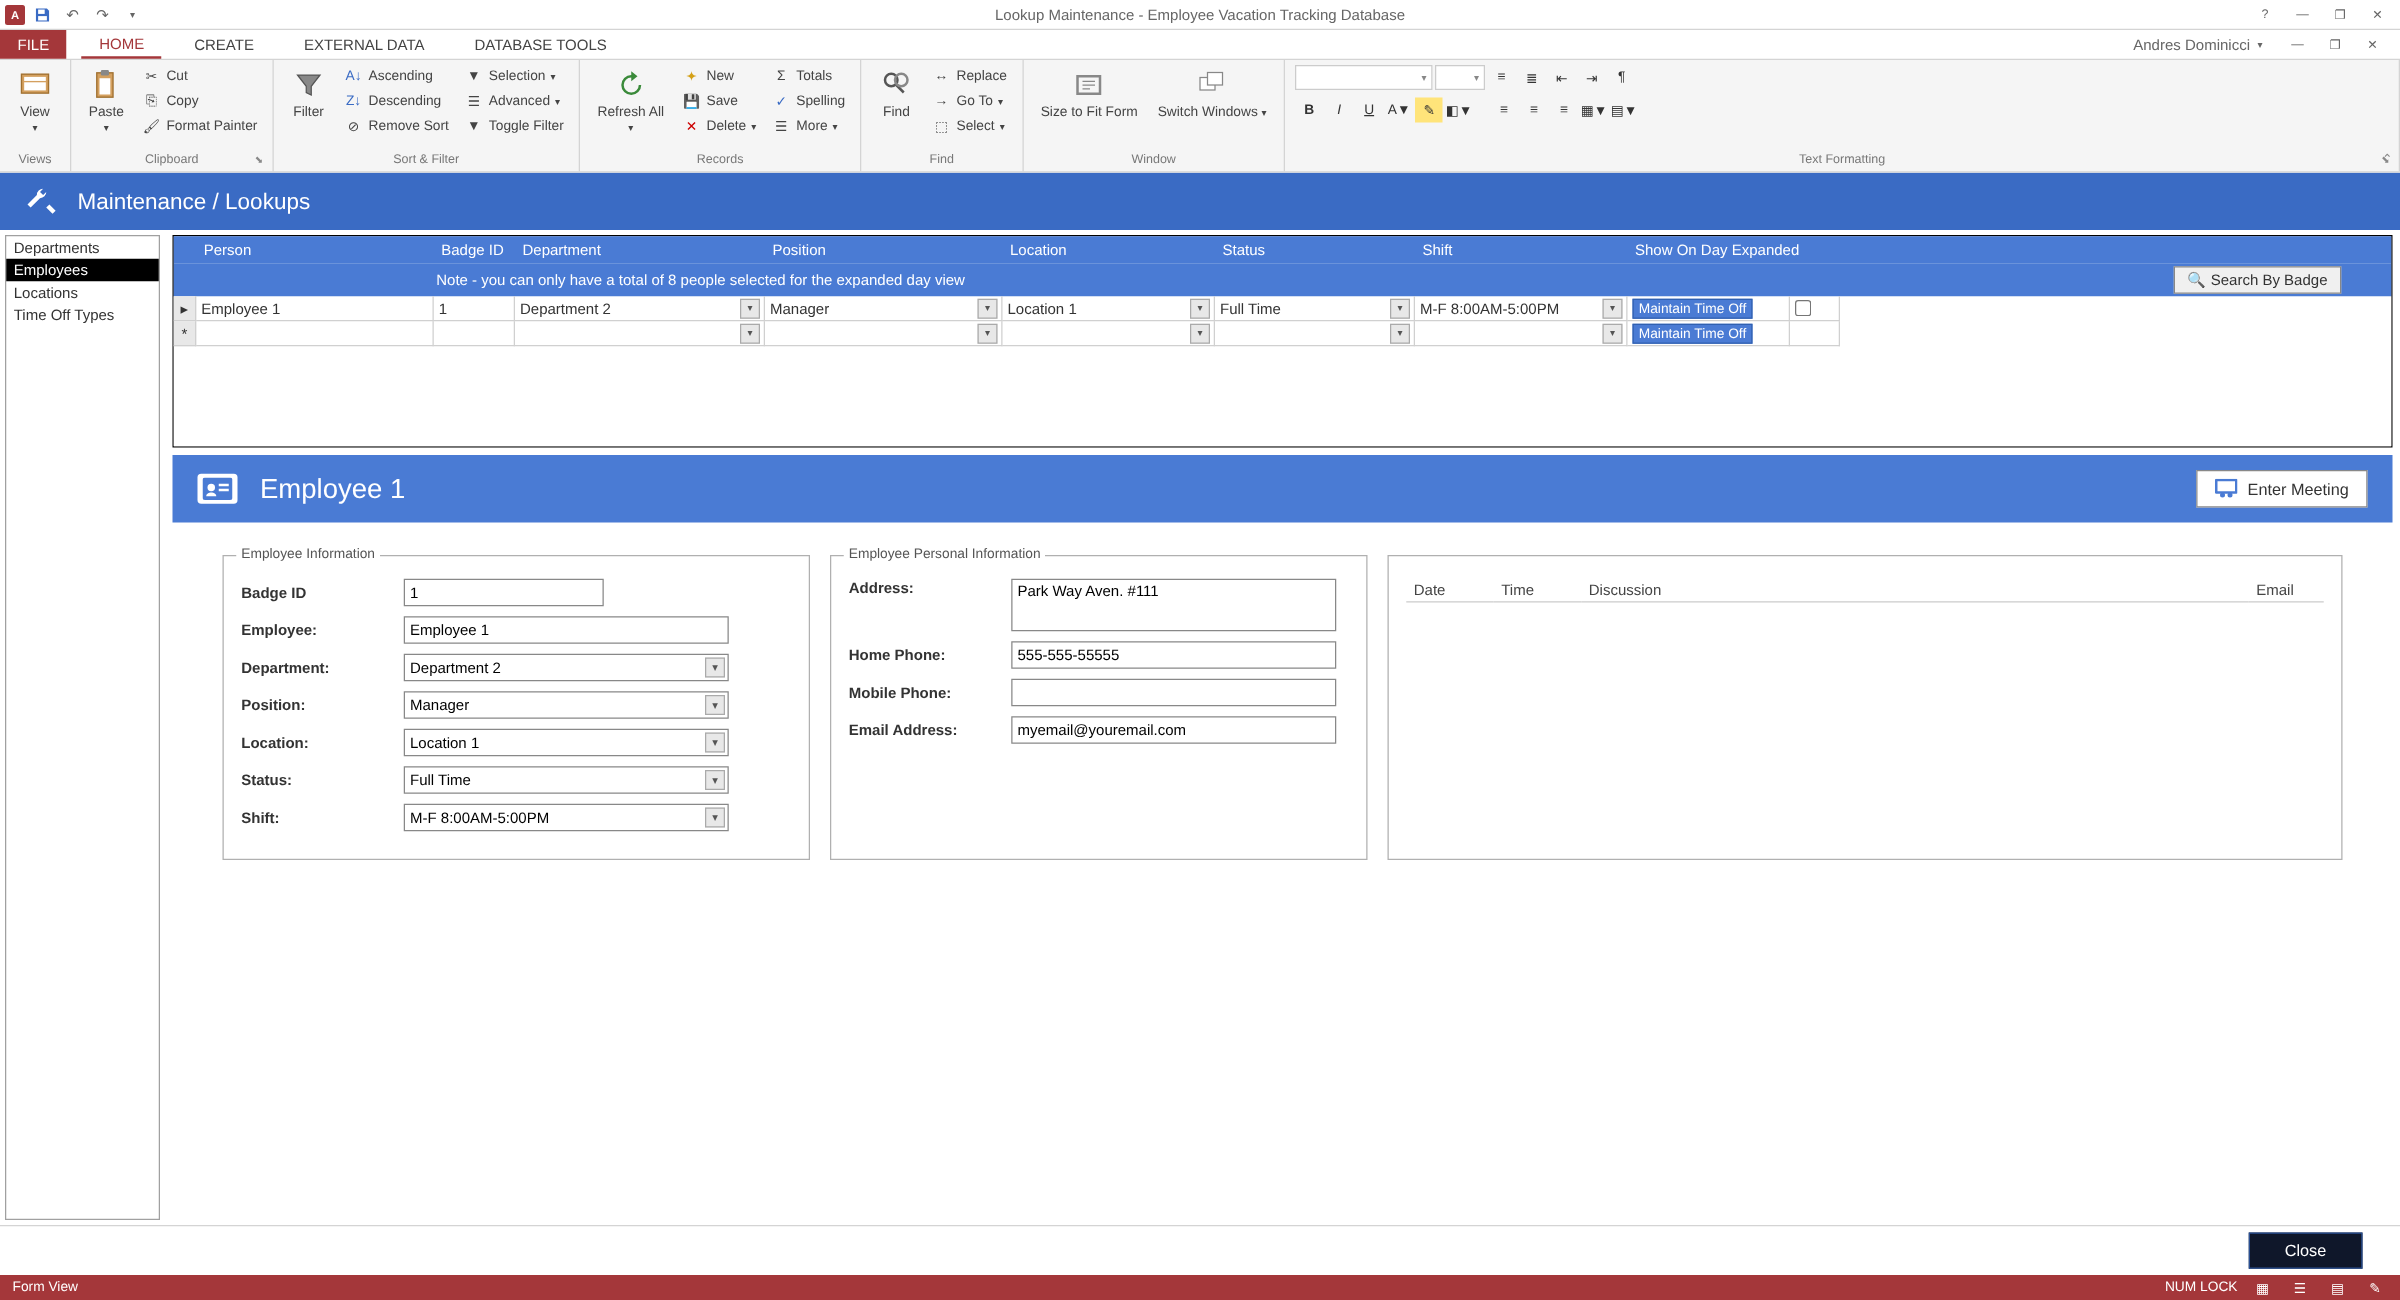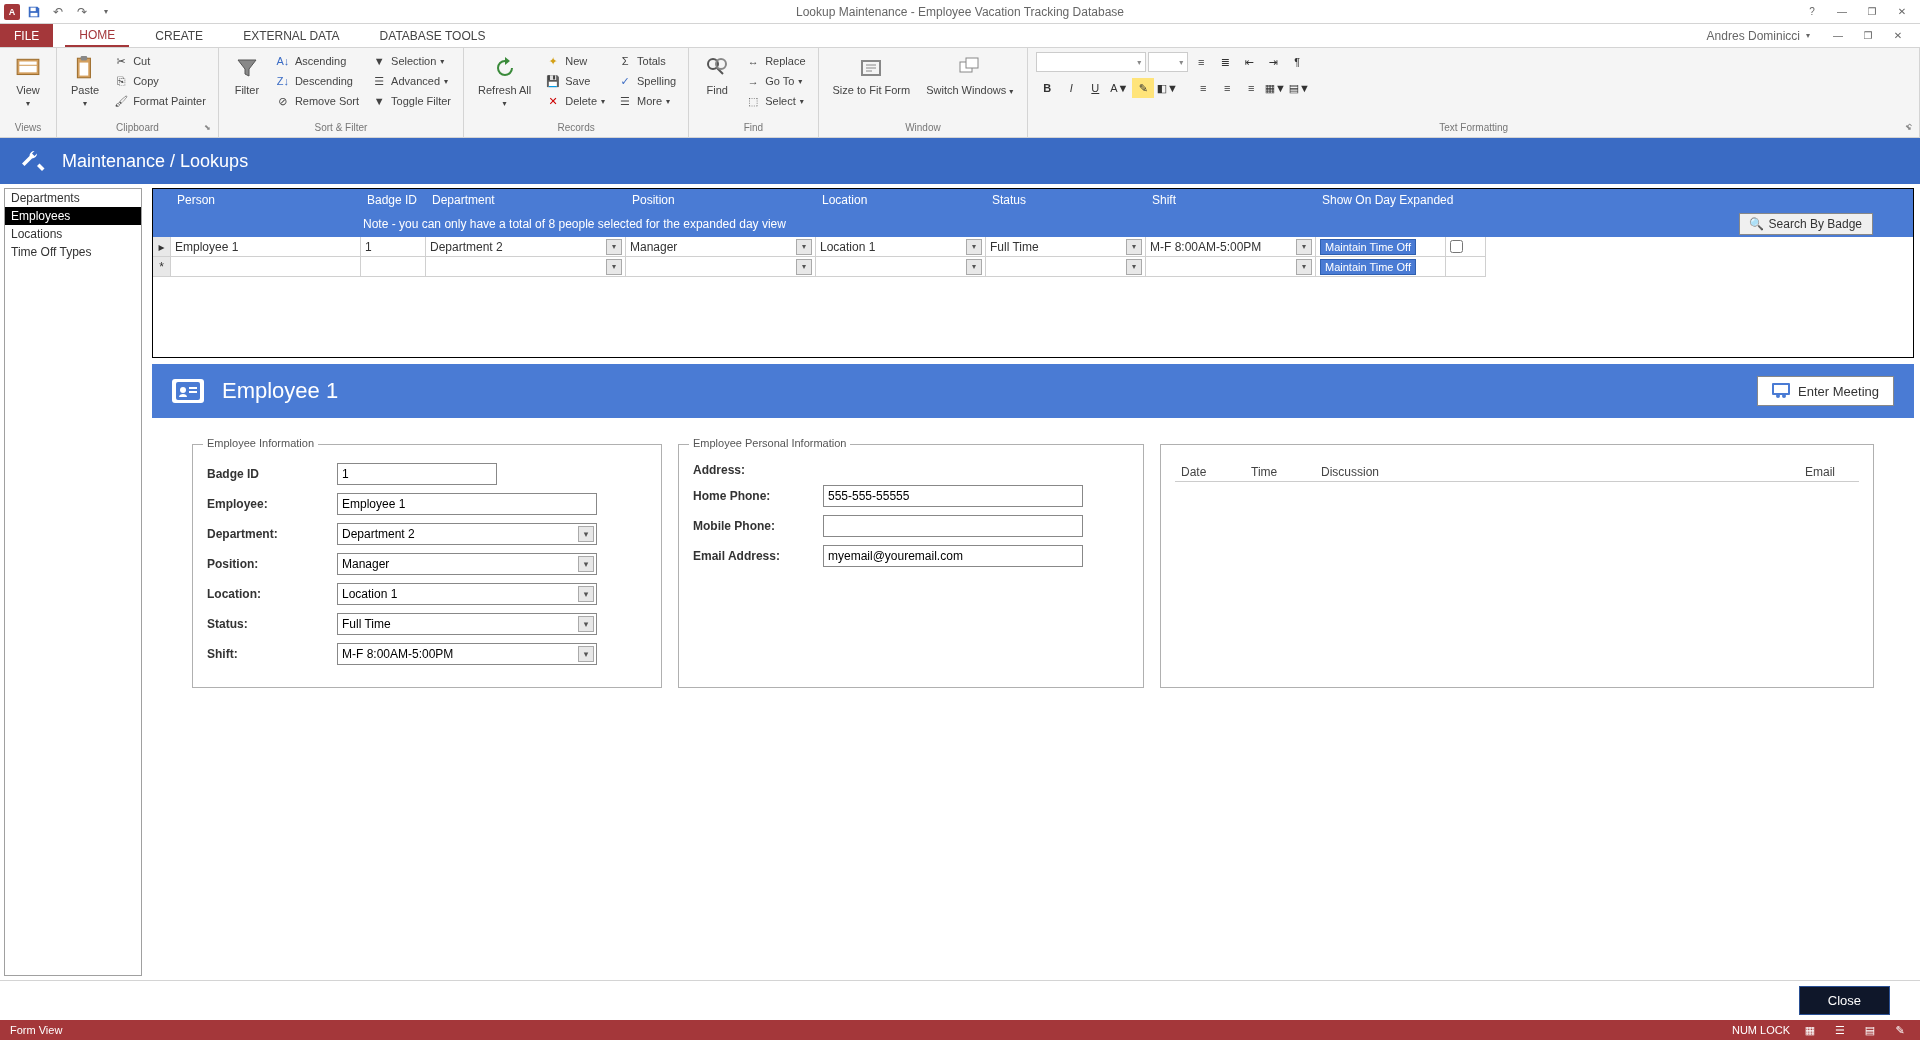--- a/index.html
+++ b/index.html
@@ -41,21 +41,21 @@
 .fmt-btn { width: 22px; height: 20px; display: flex; align-items: center; justify-content: center; cursor: pointer; border: 1px solid transparent; font-size: 11px; }
 .collapse-ribbon { position: absolute; right: 6px; bottom: 4px; cursor: pointer; color: #888; font-size: 10px; }
 
 
 .blue-header { height: 46px; background: #3a6bc4; display: flex; align-items: center; padding: 0 16px; gap: 14px; color: #fff; }
 .blue-header .hicon { width: 32px; height: 32px; display: flex; align-items: center; justify-content: center; }
 .blue-header .htitle { font-size: 18px; font-weight: 300; }
 
 
 .main { display: flex; height: calc(100% - 24px - 24px - 90px - 46px - 20px - 40px); }
-.side-list { width: 138px; border: 1px solid #a0a0a0; margin: 4px 0 4px 4px; background: #fff; }
+.side-list { width: 124px; border: 1px solid #a0a0a0; margin: 4px 0 4px 4px; background: #fff; }
 .side-item { padding: 2px 6px; font-size: 12px; cursor: pointer; }
 .side-item.sel { background: #000; color: #fff; }
 
 .content { flex: 1; padding: 4px 6px 4px 10px; display: flex; flex-direction: column; gap: 6px; overflow: auto; }
 
 
 .grid-wrap { border: 1px solid #000000; background: #fff; display: flex; flex-direction: column; justify-content: flex-end; }
 .grid-head { background: #4a7bd4; color: #fff; display: grid; grid-template-columns: 18px 190px 65px 200px 190px 170px 160px 170px 130px 40px; font-size: 12px; }
 .grid-head div { padding: 4px 6px; }
 .grid-sub { background: #4a7bd4; color: #fff; display: flex; align-items: center; padding: 2px 0; position: relative; }
@@ -77,21 +77,21 @@
 .emp-band { background: #4a7bd4; color: #fff; display: flex; align-items: center; padding: 12px 20px; gap: 18px; }
 .emp-band .eicon { width: 32px; height: 24px; background: #fff; border-radius: 3px; display: flex; align-items: center; justify-content: center; color: #4a7bd4; }
 .emp-band .etitle { font-size: 22px; font-weight: 300; }
 .emp-band .emeeting { margin-left: auto; background: #fff; color: #333; border: 1px solid #888; padding: 6px 14px; cursor: pointer; display: flex; align-items: center; gap: 8px; font-size: 13px; }
 
 
 .detail-row { display: flex; gap: 16px; padding: 20px 40px; background: #fff; }
 .panel { border: 1px solid #b0b0b0; position: relative; padding: 18px 14px 14px 14px; }
 .panel-title { position: absolute; top: -8px; left: 10px; background: #fff; padding: 0 4px; font-size: 11px; color: #555; }
 .p1 { width: 470px; }
-.p2 { width: 466px; }
+.p2 { width: 430px; }
 .p3 { flex: 1; }
 .frow { display: flex; align-items: center; margin-bottom: 8px; }
 .frow label { width: 130px; font-size: 12px; font-weight: bold; color: #333; }
 .frow .finput { border: 1px solid #888; padding: 2px 4px; font-size: 12px; height: 22px; }
 .w-sm { width: 160px; }
 .w-md { width: 260px; }
 .w-lg { width: 260px; }
 .fcombo { position: relative; }
 .fcombo::after { content: '▾'; position: absolute; right: 3px; top: 3px; font-size: 9px; color: #555; background: #e8e8e8; border: 1px solid #aaa; width: 14px; height: 14px; display: flex; align-items: center; justify-content: center; }
 .p3 table { width: 100%; border-collapse: collapse; font-size: 12px; }
@@ -510,20 +510,21 @@
         <div class="frow">
             <label>Shift:</label>
             <div class="fcombo" style="width:260px"><input class="finput" style="width: 100%;" value="M-F 8:00AM-5:00PM"></div>
           </div>
       </div>
 
       <div class="panel p2">
         <div class="panel-title">Employee Personal Information</div>
         <div class="frow" style="align-items:flex-start">
             <label>Address:</label>
+            <textarea class="finput w-lg" style="height: 42px; resize: none;">Park Way Aven. #111</textarea>
           </div>
         <div class="frow">
             <label>Home Phone:</label>
             <input class="finput w-lg" value="555-555-55555" style="">
           </div>
         <div class="frow">
             <label>Mobile Phone:</label>
             <input class="finput w-lg" value="" style="">
           </div>
         <div class="frow">

